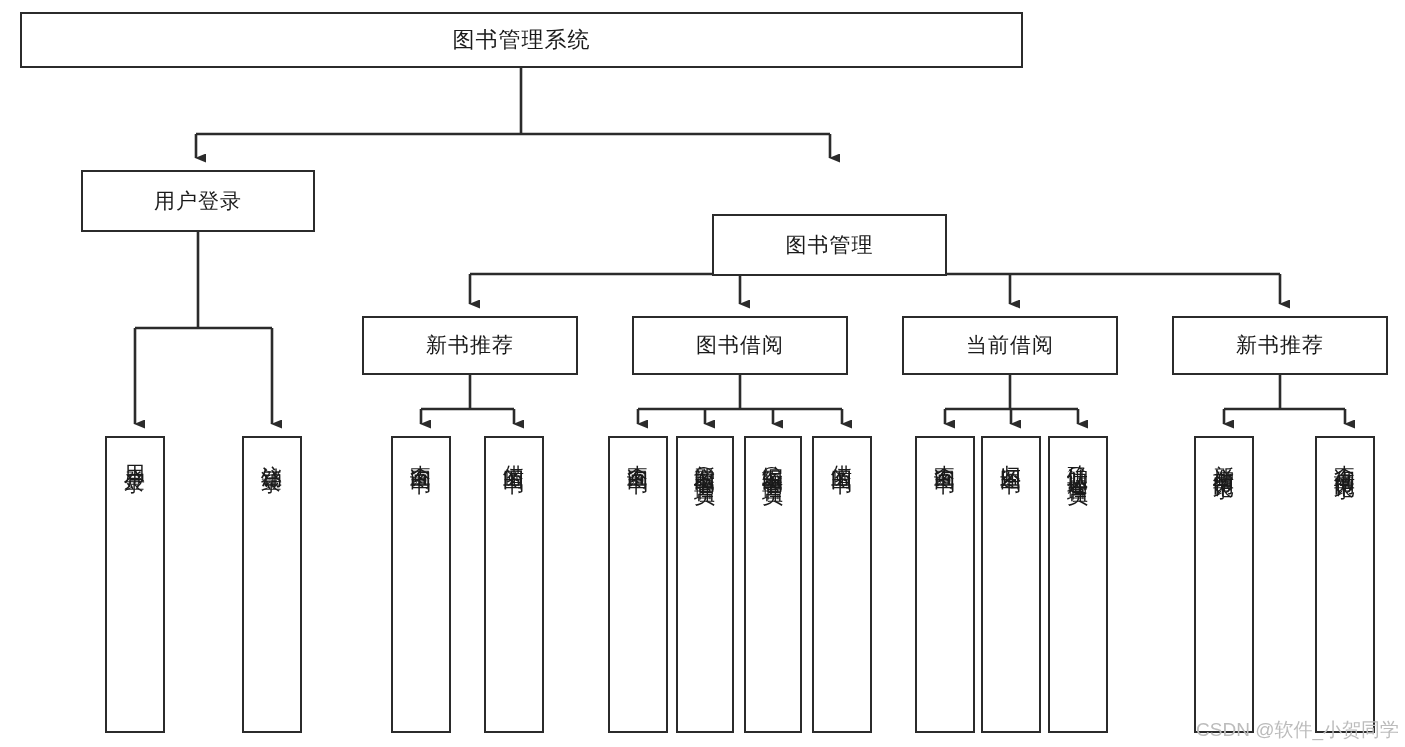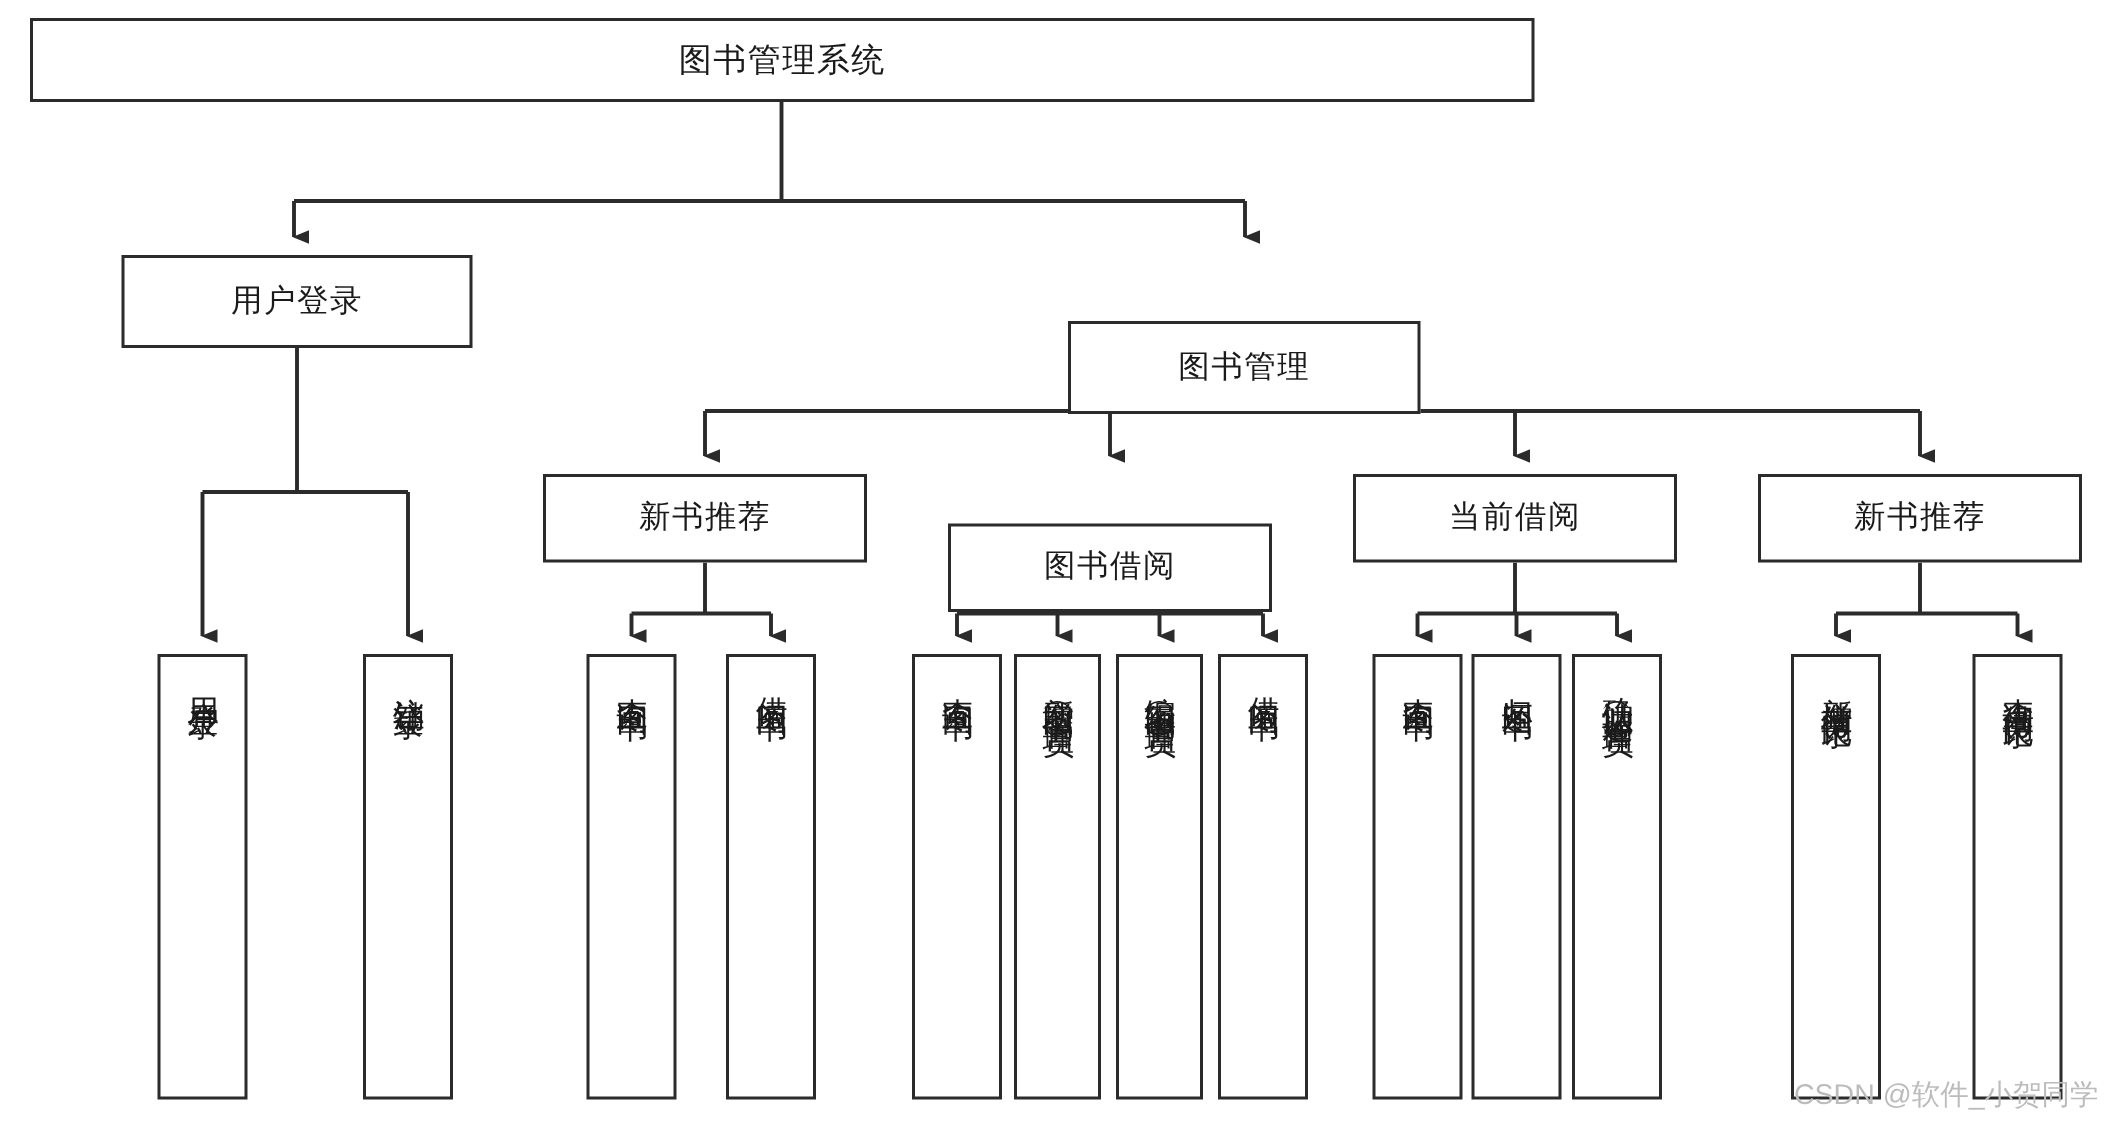--- a/index.html
+++ b/index.html
@@ -134,21 +134,21 @@
   <div class="node horizontal" style="left:81px; top:170px; width:234px; height:62px;">
     <span class="label">用户登录</span>
   </div>
   <div class="node horizontal" style="left:712px; top:170px; width:235px; height:62px;margin-top:44px;">
     <span class="label">图书管理</span>
   </div>
 
   <div class="node horizontal" style="left:362px; top:316px; width:216px; height:59px;">
     <span class="label">新书推荐</span>
   </div>
-  <div class="node horizontal" style="left:632px; top:316px; width:216px; height:59px;margin-top:33px;">
+  <div class="node horizontal" style="left:632px; top:316px; width:216px; height:59px;">
     <span class="label">图书借阅</span>
   </div>
   <div class="node horizontal" style="left:902px; top:316px; width:216px; height:59px;">
     <span class="label">当前借阅</span>
   </div>
   <div class="node horizontal" style="left:1172px; top:316px; width:216px; height:59px;">
     <span class="label">新书推荐</span>
   </div>
 
   <div class="node vertical" style="left:105px; top:436px; width:60px; height:297px;">

